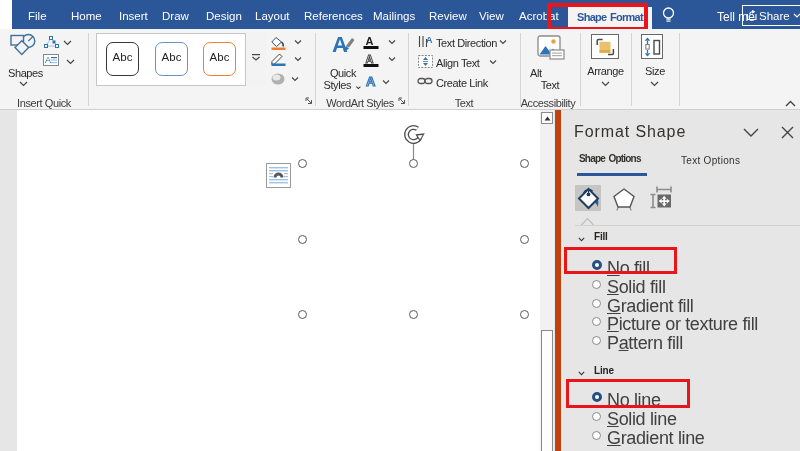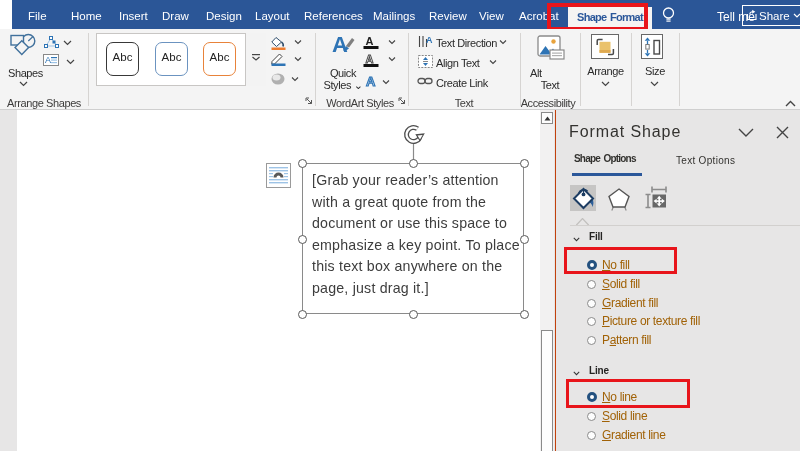--- a/index.html
+++ b/index.html
@@ -25,29 +25,29 @@
 #docarea { position:absolute; left:0; top:110px; width:555px; height:341px; background:#e7e6e6; }
 #page { position:absolute; left:17px; top:0; width:523px; height:341px; background:#fff; }
 #vscroll { position:absolute; left:540px; top:0; width:14px; height:341px; background:#f2f1f1; }
 
 
 #tbox { position:absolute; left:302px; top:53px; width:222px; height:151px; border:1px solid #8a8a8a; }
 #tbtext { position:absolute; left:9px; top:6px; width:218px; font-size:14.2px; line-height:21.5px; color:#3d3d3d; letter-spacing:0.2px; white-space:nowrap; }
 .handle { position:absolute; width:9px; height:9px; border:1.4px solid #595959; border-radius:50%; background:#fff; }
 
 
-#panel { position:absolute; left:555px; top:110px; width:245px; height:341px; background:#e7e6e6; border-left:1px solid #c2410c; }
+#panel { position:absolute; left:555px; top:110px; width:245px; height:341px; background:#e7e6e6; border-left:6px solid #c2410c; }
 #ptitle { position:absolute; left:13px; top:13px; font-size:16px; letter-spacing:0.9px; color:#33322f; }
 .ptab { position:absolute; font-size:10px; letter-spacing:-0.45px; color:#33322f; }
 #pline { position:absolute; left:14px; top:115px; right:0; height:1px; background:#d2d0ce; }
 .sechdr { position:absolute; font-size:10px; font-weight:700; letter-spacing:-0.2px; color:#252423; }
 .schev { position:absolute; width:7px; height:7px; }
 .radio { position:absolute; width:9px; height:9px; border-radius:50%; border:1px solid #8a8a8a; background:#fdfdfd; }
 .radio-sel { position:absolute; width:10px; height:10px; border-radius:50%; border:3px solid #24517f; background:#fff; }
-.opt { position:absolute; font-size:12px; letter-spacing:-0.35px; color:#a16207; white-space:nowrap; }
+.opt { position:absolute; font-size:18px; letter-spacing:-0.35px; color:#404040; white-space:nowrap; }
 .opt u { text-decoration:underline; }
 </style>
 </head>
 <body>
 <div id="app">
 
   <div id="menubar">
     <span class="mitem" style="left:16px;">File</span>
     <span class="mitem" style="left:59px;">Home</span>
     <span class="mitem" style="left:107px;">Insert</span>
@@ -85,21 +85,21 @@
   <div id="ribbon">
 
     <div class="rsep" style="left:88px;"></div>
     <div class="rsep" style="left:315px;"></div>
     <div class="rsep" style="left:408px;"></div>
     <div class="rsep" style="left:520px;"></div>
     <div class="rsep" style="left:580px;"></div>
     <div class="rsep" style="left:631px;"></div>
     <div class="rsep" style="left:679px;"></div>
 
-    <div class="glabel" style="left:0px;width:88px;">Arrange Shapes</div>
+    <div class="glabel" style="left:0px;width:88px;">Insert Quick</div>
     <div class="glabel" style="left:318px;width:84px;">WordArt Styles</div>
     <div class="glabel" style="left:410px;width:108px;">Text</div>
     <div class="glabel" style="left:518px;width:60px;">Accessibility</div>
 
     <svg class="abs" style="left:10px;top:4px;" width="26" height="23" viewBox="0 0 26 23">
       <circle cx="18.3" cy="8" r="6.5" fill="#f4f4f4" stroke="#41719c" stroke-width="1.4"></circle>
       <path d="M18.3 8 L23 3.5" stroke="#41719c" stroke-width="1.2"></path>
       <rect x="1" y="2.5" width="12.5" height="9.5" fill="#f4f4f4" stroke="#41719c" stroke-width="1.4"></rect>
       <rect x="7" y="9.8" width="9.6" height="9.6" transform="rotate(45 11.8 14.6)" fill="#f4f4f4" stroke="#41719c" stroke-width="1.4"></rect>
     </svg>
@@ -297,23 +297,20 @@
       <rect x="0" y="3" width="19" height="1.4" fill="#9dc3e6"></rect>
       <rect x="0" y="6" width="4" height="1.2" fill="#9dc3e6"></rect>
       <rect x="15" y="6" width="4" height="1.2" fill="#9dc3e6"></rect>
       <rect x="0" y="9" width="4" height="1.2" fill="#9dc3e6"></rect>
       <rect x="15" y="9" width="4" height="1.2" fill="#9dc3e6"></rect>
       <rect x="0" y="12" width="19" height="1.4" fill="#9dc3e6"></rect>
       <rect x="0" y="15" width="19" height="1.4" fill="#9dc3e6"></rect>
       <path d="M4.5 10.5 a5 5 0 0 1 10 0 l-3 0 a2 2 0 0 0 -4 0 z" fill="#595959"></path>
     </svg>
 
-    <div id="tbox">
-      <div id="tbtext">[Grab your reader’s attention<br>with a great quote from the<br>document or use this space to<br>emphasize a key point. To place<br>this text box anywhere on the<br>page, just drag it.]</div>
-    </div>
     <div class="handle" style="left:297.5px;top:49px;"></div>
     <div class="handle" style="left:408.5px;top:49px;"></div>
     <div class="handle" style="left:519.5px;top:49px;"></div>
     <div class="handle" style="left:297.5px;top:124.5px;"></div>
     <div class="handle" style="left:519.5px;top:124.5px;"></div>
     <div class="handle" style="left:297.5px;top:199.5px;"></div>
     <div class="handle" style="left:408.5px;top:199.5px;"></div>
     <div class="handle" style="left:519.5px;top:199.5px;"></div>
   </div>
 

